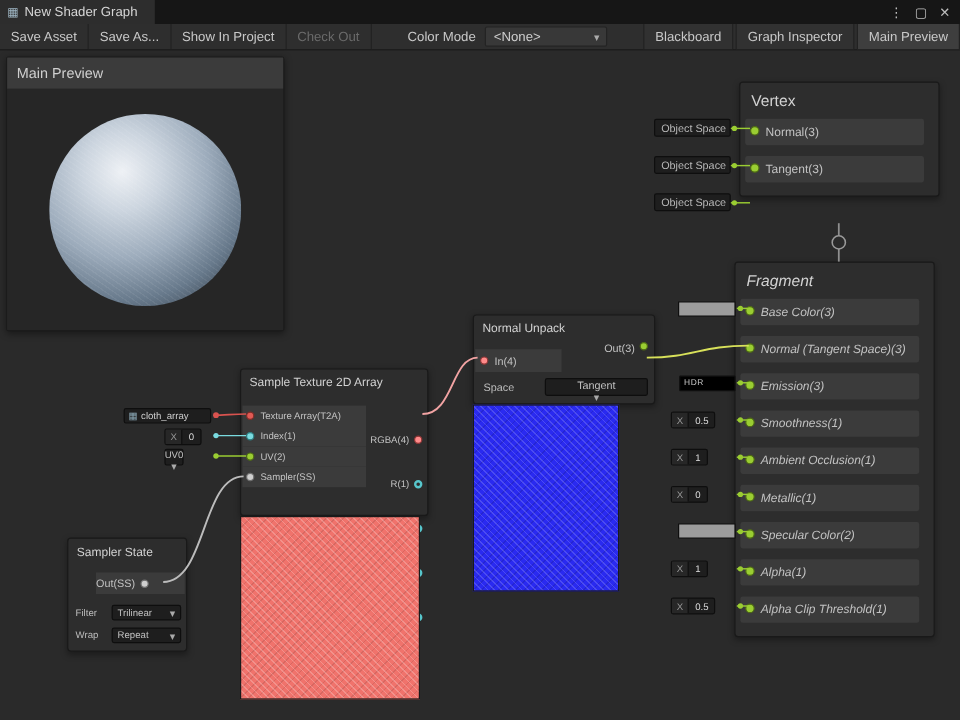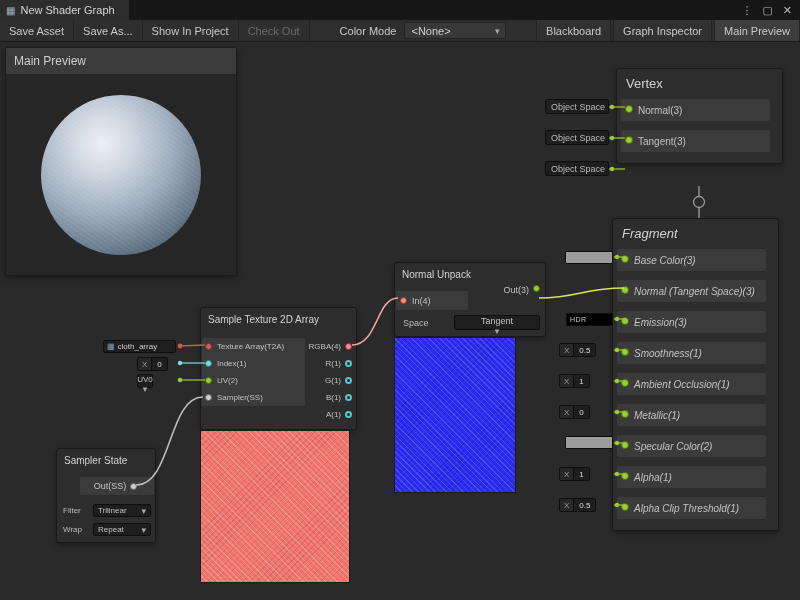--- a/index.html
+++ b/index.html
@@ -60,21 +60,21 @@
   .float-w { position:absolute; height:14px; background:#1e1e1e; border:1px solid #0e0e0e; border-radius:2px; display:flex; align-items:stretch; font-size:8px; color:#ddd; }
   .float-w .axis { display:flex; align-items:center; padding:0 4px; color:#999; background:#272727; border-right:1px solid #0e0e0e; }
   .float-w .val { display:flex; align-items:center; padding:0 5px; }
 
   
   .sample-node { left:200px; top:307px; width:157px; height:123px; background:#2d2d2d; }
   .s-left-col { position:absolute; left:1px; top:30px; width:103px; }
   .s-in { position:relative; height:17px; background:#3b3b3b; margin-bottom:0; display:flex; align-items:center; padding-left:15px; font-size:8px; color:#c2c2c2; white-space:nowrap; }
   .s-in .dot { position:absolute; left:3px; top:5px; width:7px; height:7px; }
   .s-right-col { position:absolute; right:1px; top:30px; width:72px; }
-  .s-out { position:relative; height:17px; display:flex; align-items:center; justify-content:flex-end; gap:4px; padding-right:3px; font-size:8px; color:#c2c2c2; }
+  .s-out { position:relative; height:17px; display:flex; align-items:center; justify-content:flex-end; gap:4px; padding-right:3px; font-size:8px; color:#c2c2c2;margin-top:20px; }
   .s-out .dot { width:7px; height:7px; }
 
   .tex-red { position:absolute; left:200px; top:430px; width:150px; height:153px; border:1px solid #1a1a1a;
     background-color:#f0736c;
     background-image:
       repeating-linear-gradient(45deg, rgba(255,255,255,.22) 0 1px, transparent 1px 4px),
       repeating-linear-gradient(-45deg, rgba(0,0,0,.10) 0 1px, transparent 1px 5px);
   }
   .tex-blue { position:absolute; left:394px; top:337px; width:122px; height:156px; border:1px solid #1a1a1a;
     background-color:#2a2af0;
@@ -88,21 +88,21 @@
   .nu-in { position:absolute; left:1px; top:28px; width:72px; height:19px; background:#3b3b3b; display:flex; align-items:center; padding-left:16px; font-size:9px; color:#c2c2c2; }
   .nu-in .dot { position:absolute; left:4px; top:6px; width:7px; height:7px; }
   .nu-out { position:absolute; right:5px; top:22px; height:19px; display:flex; align-items:flex-start; gap:4px; font-size:9px; color:#c2c2c2; }
   .nu-out .dot { width:7px; height:7px; }
   .nu-space-row { position:absolute; left:8px; right:5px; top:51px; height:17px; display:flex; align-items:center; justify-content:space-between; font-size:9px; color:#bdbdbd; }
   .mini-dd { display:flex; align-items:center; justify-content:space-between; background:#1e1e1e; border:1px solid #0e0e0e; border-radius:2px; color:#c2c2c2; padding:0 4px; }
   .nu-space-row .mini-dd { width:86px; height:15px; font-size:9px;flex-direction:column; }
 
   
   .sampler-node { left:56px; top:448px; width:100px; height:95px; }
-  .ss-out { position:absolute; right:1px; top:26px; width:74px; height:18px; background:#3b3b3b; display:flex; align-items:center; justify-content:center; gap:4px; padding-right:3px; font-size:9px; color:#c2c2c2; }
+  .ss-out { position:absolute; right:1px; top:26px; width:74px; height:18px; background:#3b3b3b; display:flex; align-items:center; justify-content:flex-start; gap:4px; padding-right:3px; font-size:9px; color:#c2c2c2; }
   .ss-out .dot { width:7px; height:7px; }
   .ss-row { position:absolute; left:6px; right:4px; height:15px; display:flex; align-items:center; justify-content:space-between; font-size:8px; color:#bdbdbd; }
   .ss-row .mini-dd { width:58px; height:13px; font-size:8px; }
 
   
   .tex-field { position:absolute; left:103px; top:340px; width:73px; height:13px; background:#1e1e1e; border:1px solid #0e0e0e; border-radius:2px; display:flex; align-items:center; gap:3px; padding:0 3px; font-size:8px; color:#cfcfcf; white-space:nowrap; }
   .tex-field .tex-icon { font-size:8px; color:#8aa7b5; }
   .idx-w { left:137px; top:357px; }
   .uv-dd { position:absolute; left:137px; top:374px; width:16px; height:14px; font-size:8px;flex-direction:column; }
 

